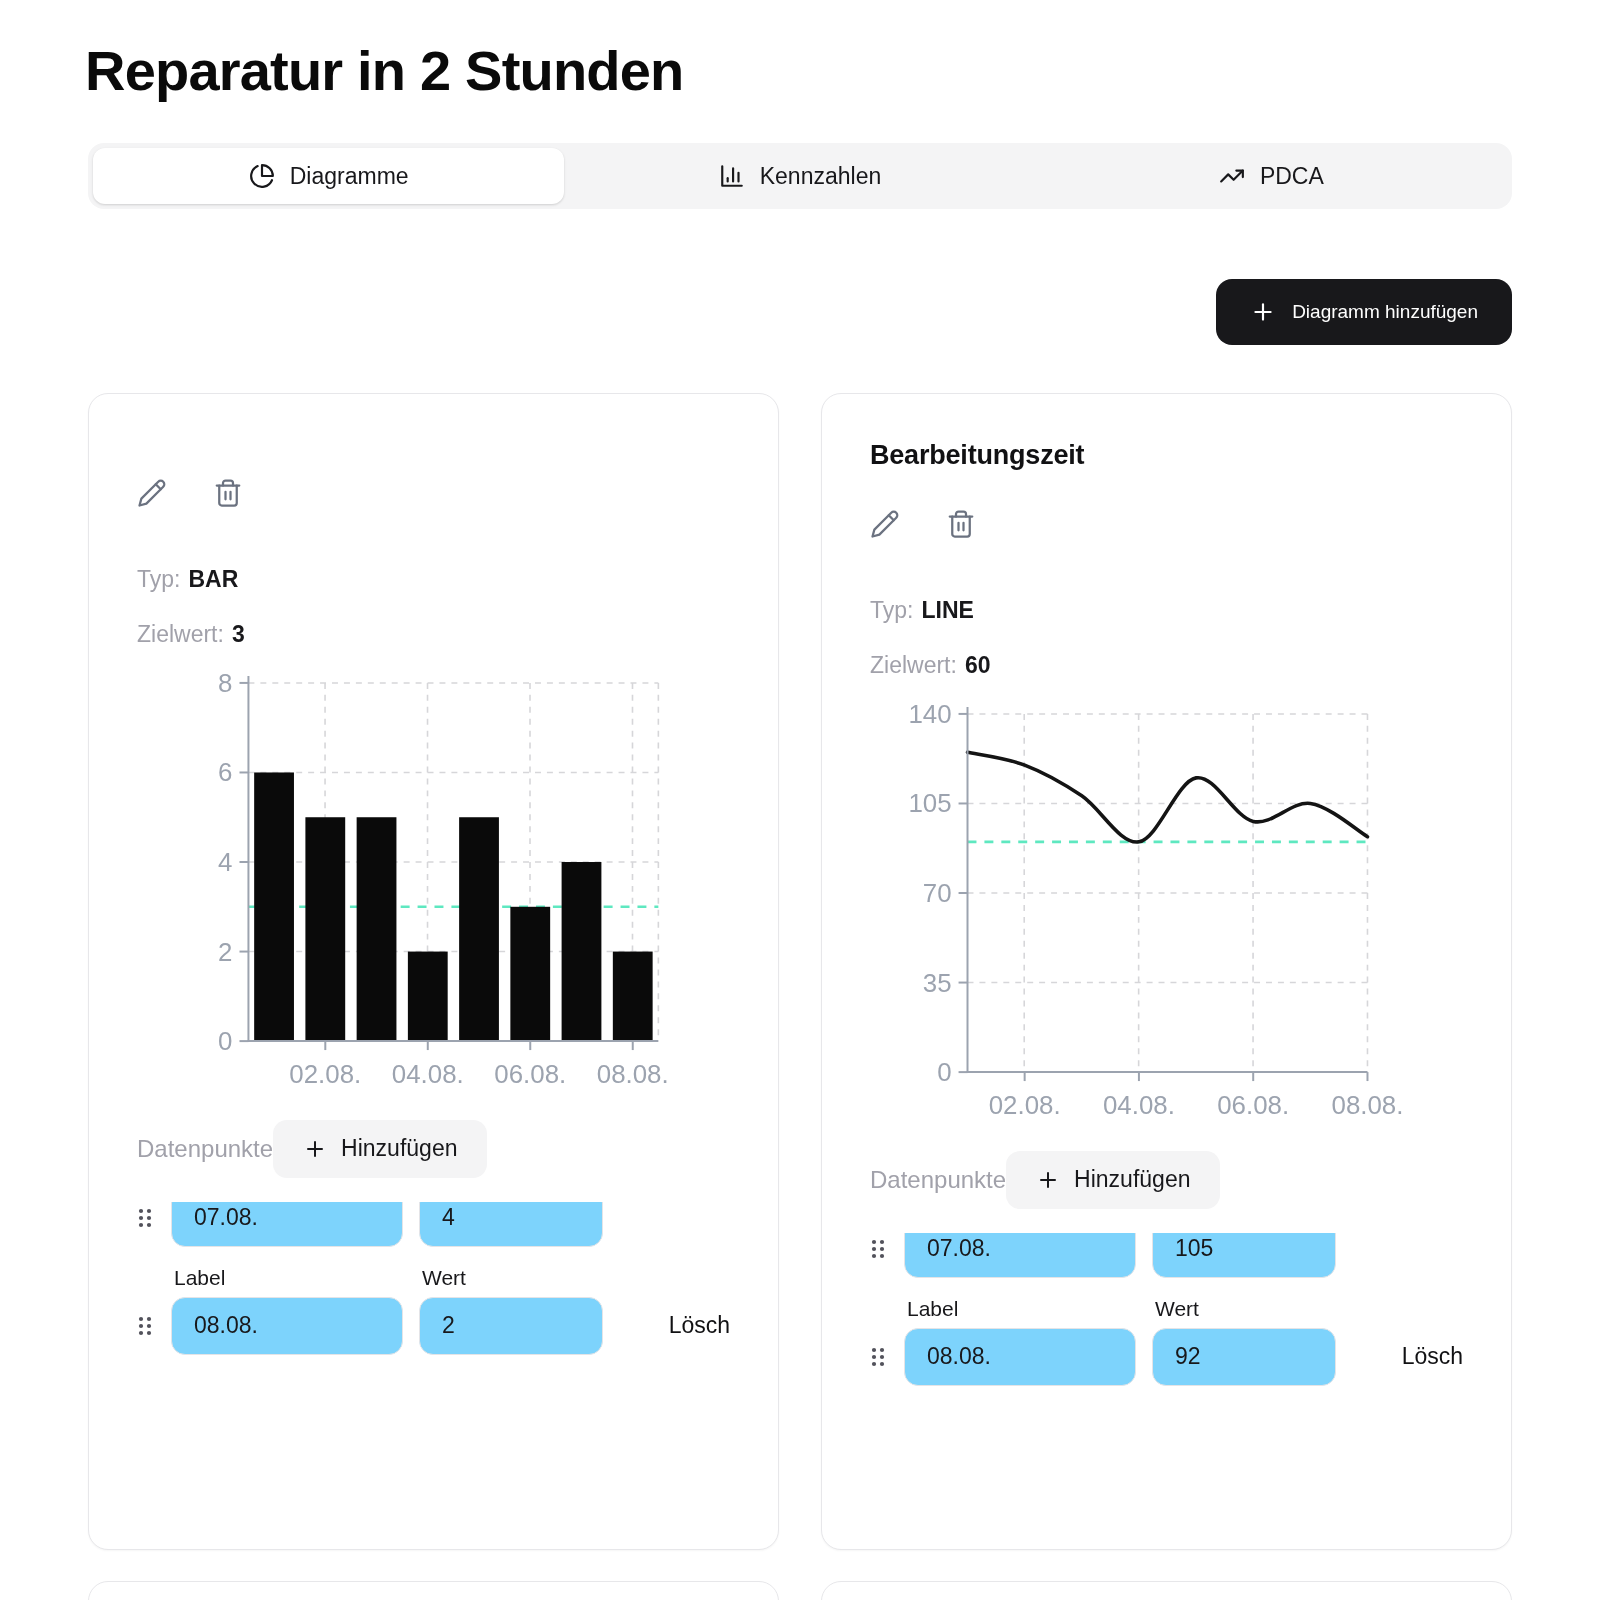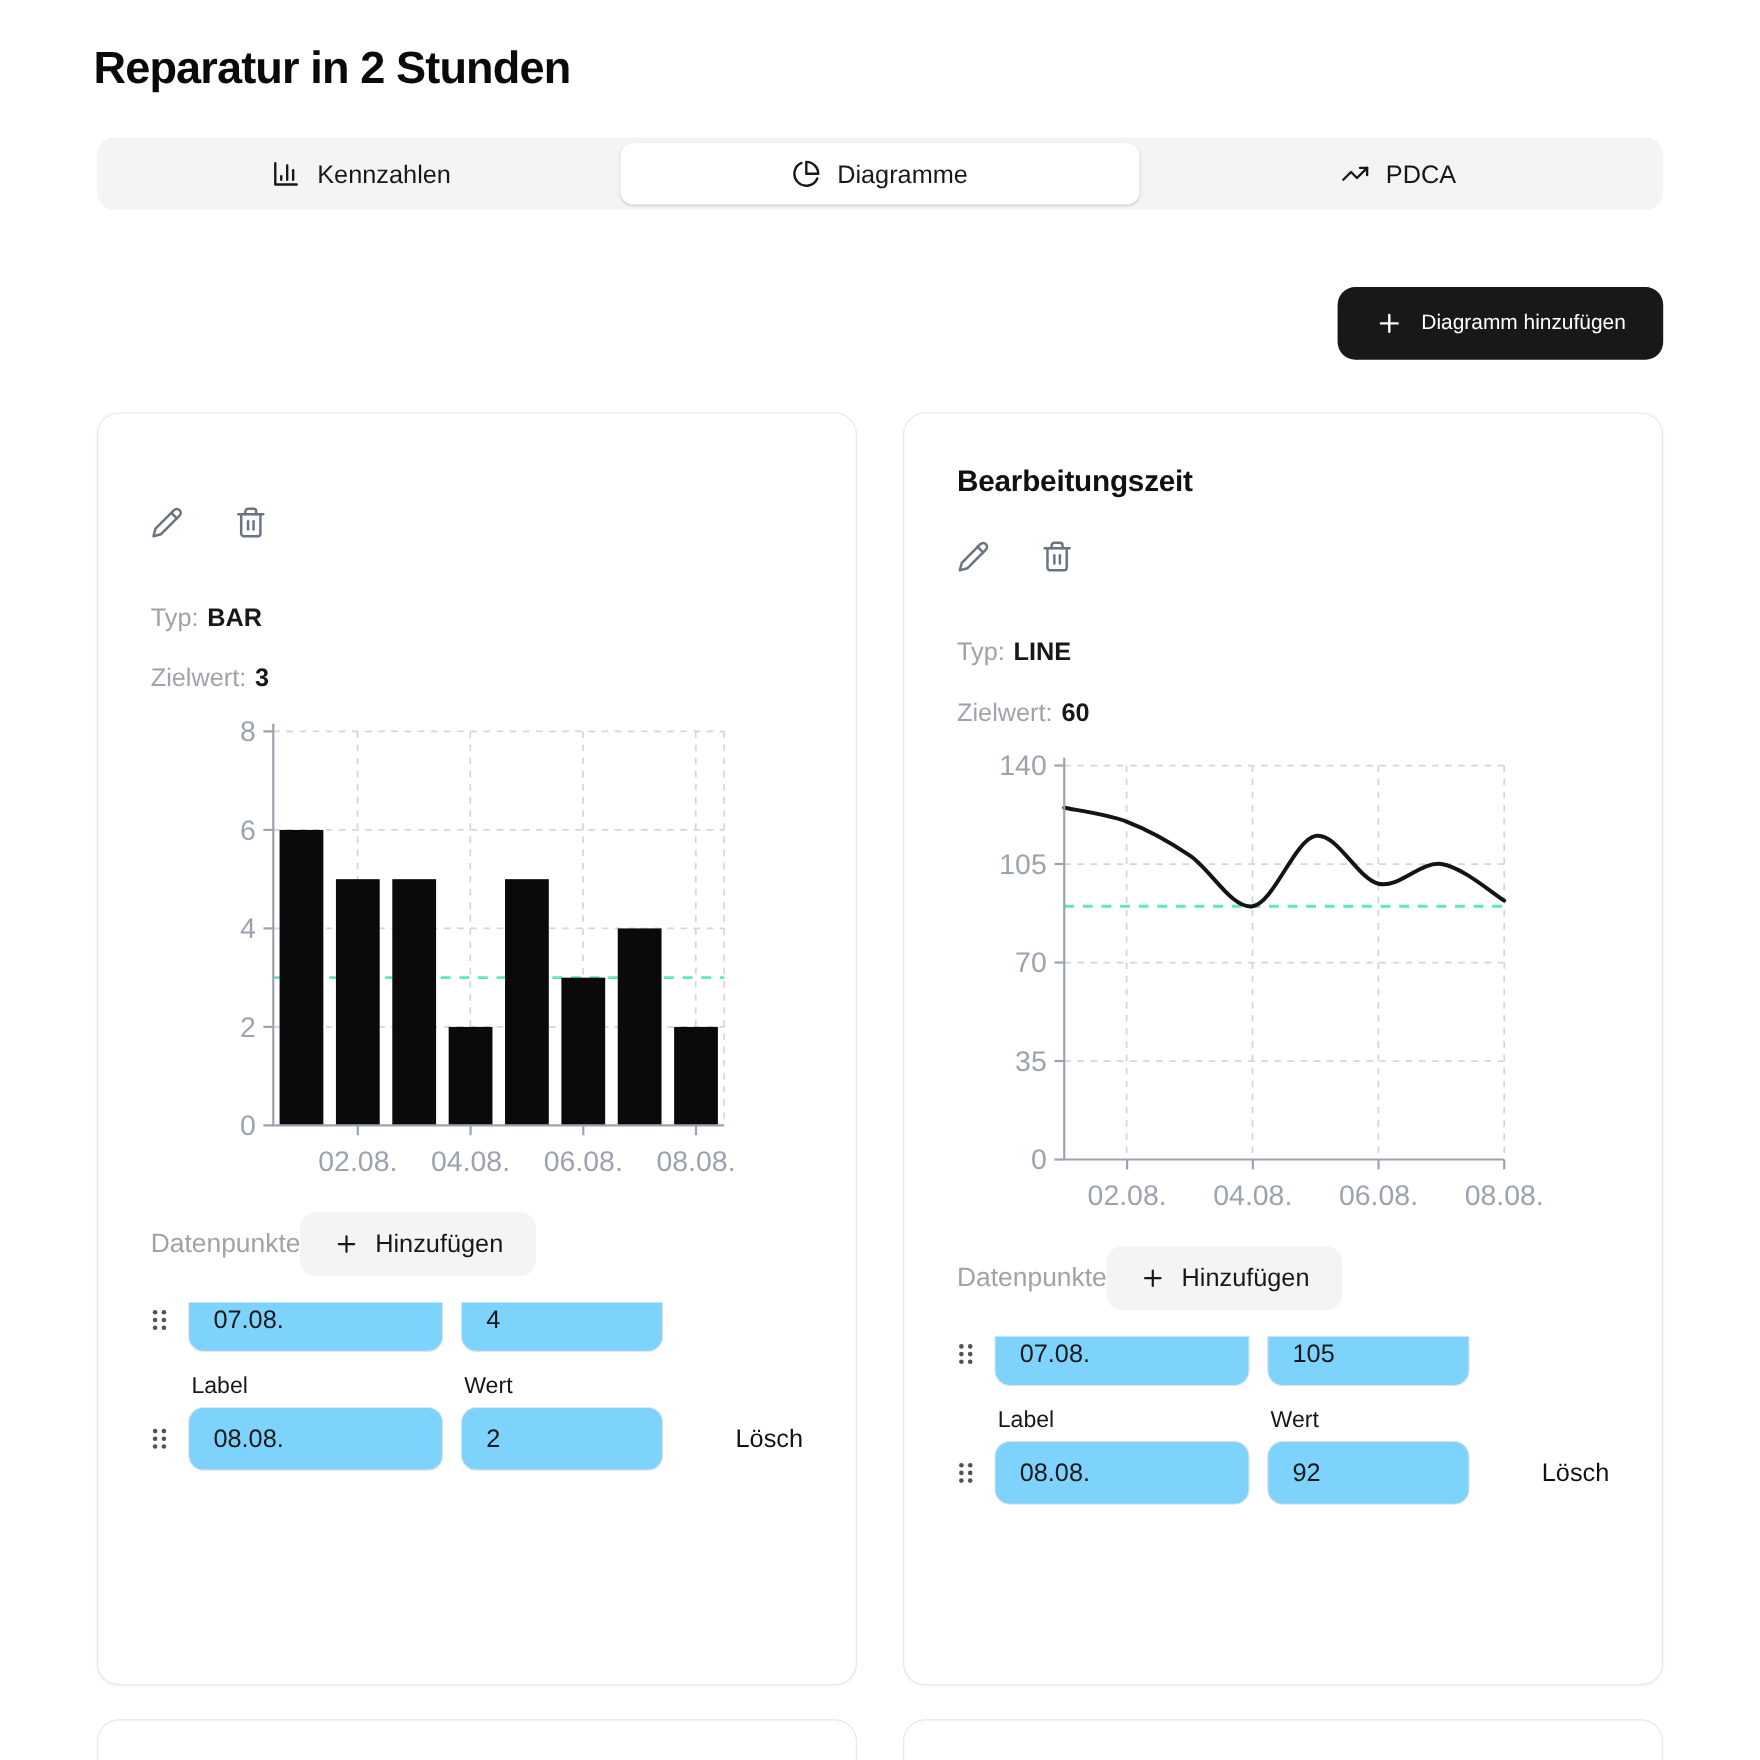--- a/index.html
+++ b/index.html
@@ -9,21 +9,21 @@
     overflow: hidden;
     background: #ffffff;
     font-family: "Liberation Sans", sans-serif;
     color: #18181b;
   }
   .page { margin: 0 88px; }
 
   
   .page-title {
     margin: 38px 0 0 -3px;
-    font-size: 41px;
+    font-size: 56px;
     font-weight: 700;
     letter-spacing: -0.8px;
     color: #0a0a0a;
   }
 
   
   .tabbar {
     margin-top: 40px;
     height: 66px;
     background: #f4f4f5;
@@ -166,39 +166,39 @@
   }
 </style>
 </head>
 <body>
 
 <div class="page">
 
   <h1 class="page-title">Reparatur in 2 Stunden</h1>
 
   <div class="tabbar">
+    <div class="tab active">
+      <span class="icon-btn" style="color:#18181b;">
+        <svg width="26" height="26" viewBox="0 0 24 24" fill="none" stroke="currentColor" stroke-width="2" stroke-linecap="round" stroke-linejoin="round">
+            <path d="M21.21 15.89A10 10 0 1 1 8 2.83"></path>
+            <path d="M22 12A10 10 0 0 0 12 2v10z"></path>
+          </svg>
+      </span>
+      <span>Diagramme</span>
+    </div>
     <div class="tab">
       <span class="icon-btn" style="color:#18181b;">
         <svg width="26" height="26" viewBox="0 0 24 24" fill="none" stroke="currentColor" stroke-width="2" stroke-linecap="round" stroke-linejoin="round">
             <path d="M3 3v18h18"></path>
             <path d="M18 17V9"></path>
             <path d="M13 17V5"></path>
             <path d="M8 17v-3"></path>
           </svg>
       </span>
       <span>Kennzahlen</span>
-    </div>
-    <div class="tab active">
-      <span class="icon-btn" style="color:#18181b;">
-        <svg width="26" height="26" viewBox="0 0 24 24" fill="none" stroke="currentColor" stroke-width="2" stroke-linecap="round" stroke-linejoin="round">
-            <path d="M21.21 15.89A10 10 0 1 1 8 2.83"></path>
-            <path d="M22 12A10 10 0 0 0 12 2v10z"></path>
-          </svg>
-      </span>
-      <span>Diagramme</span>
     </div>
     <div class="tab">
       <span class="icon-btn" style="color:#18181b;">
         <svg width="26" height="26" viewBox="0 0 24 24" fill="none" stroke="currentColor" stroke-width="2" stroke-linecap="round" stroke-linejoin="round">
             <polyline points="22 7 13.5 15.5 8.5 10.5 2 17"></polyline>
             <polyline points="16 7 22 7 22 13"></polyline>
           </svg>
       </span>
       <span>PDCA</span>
     </div>

